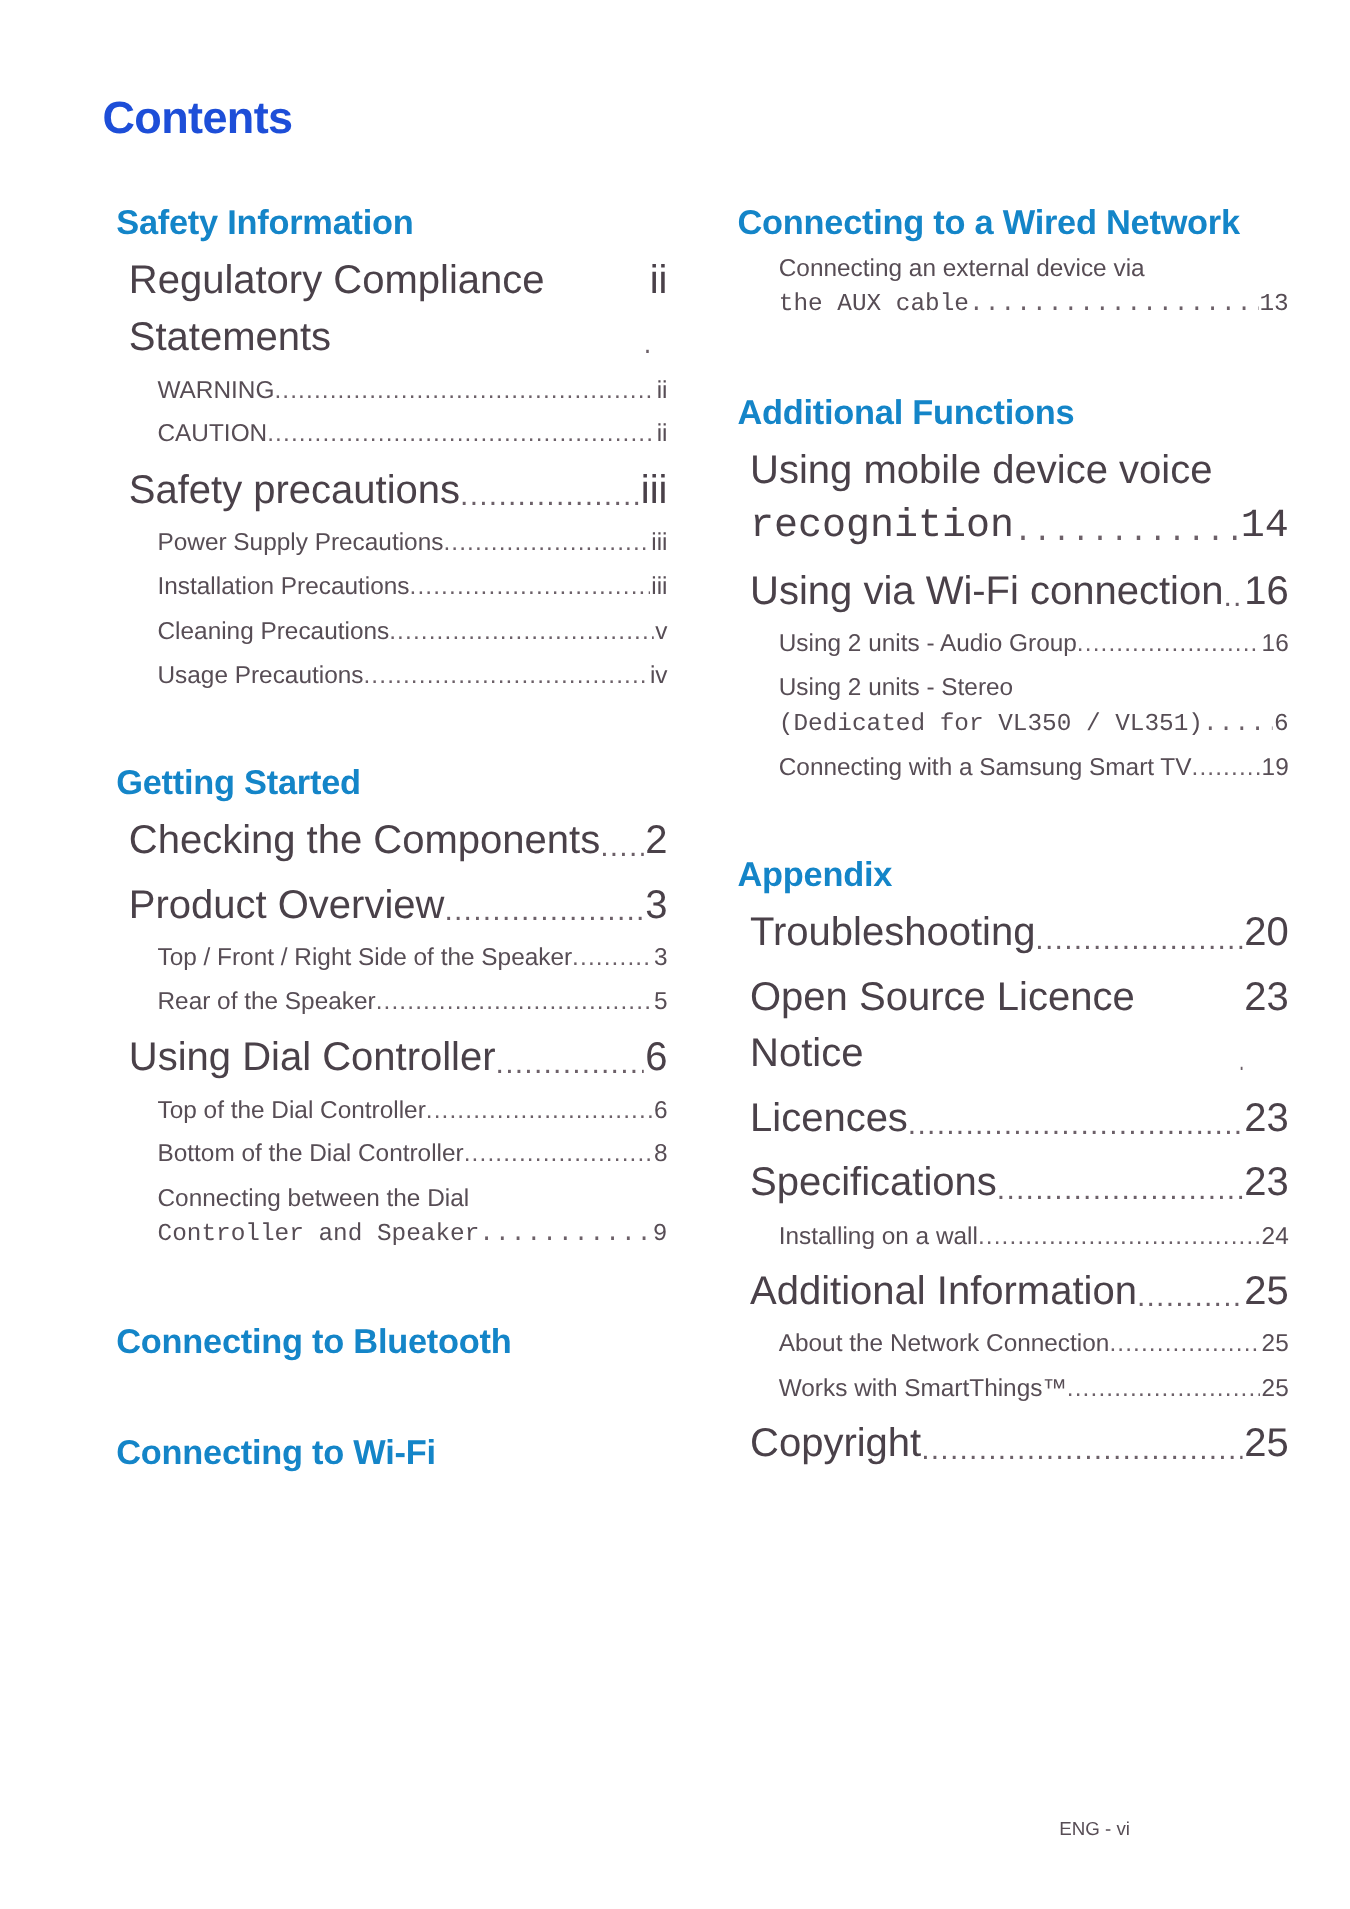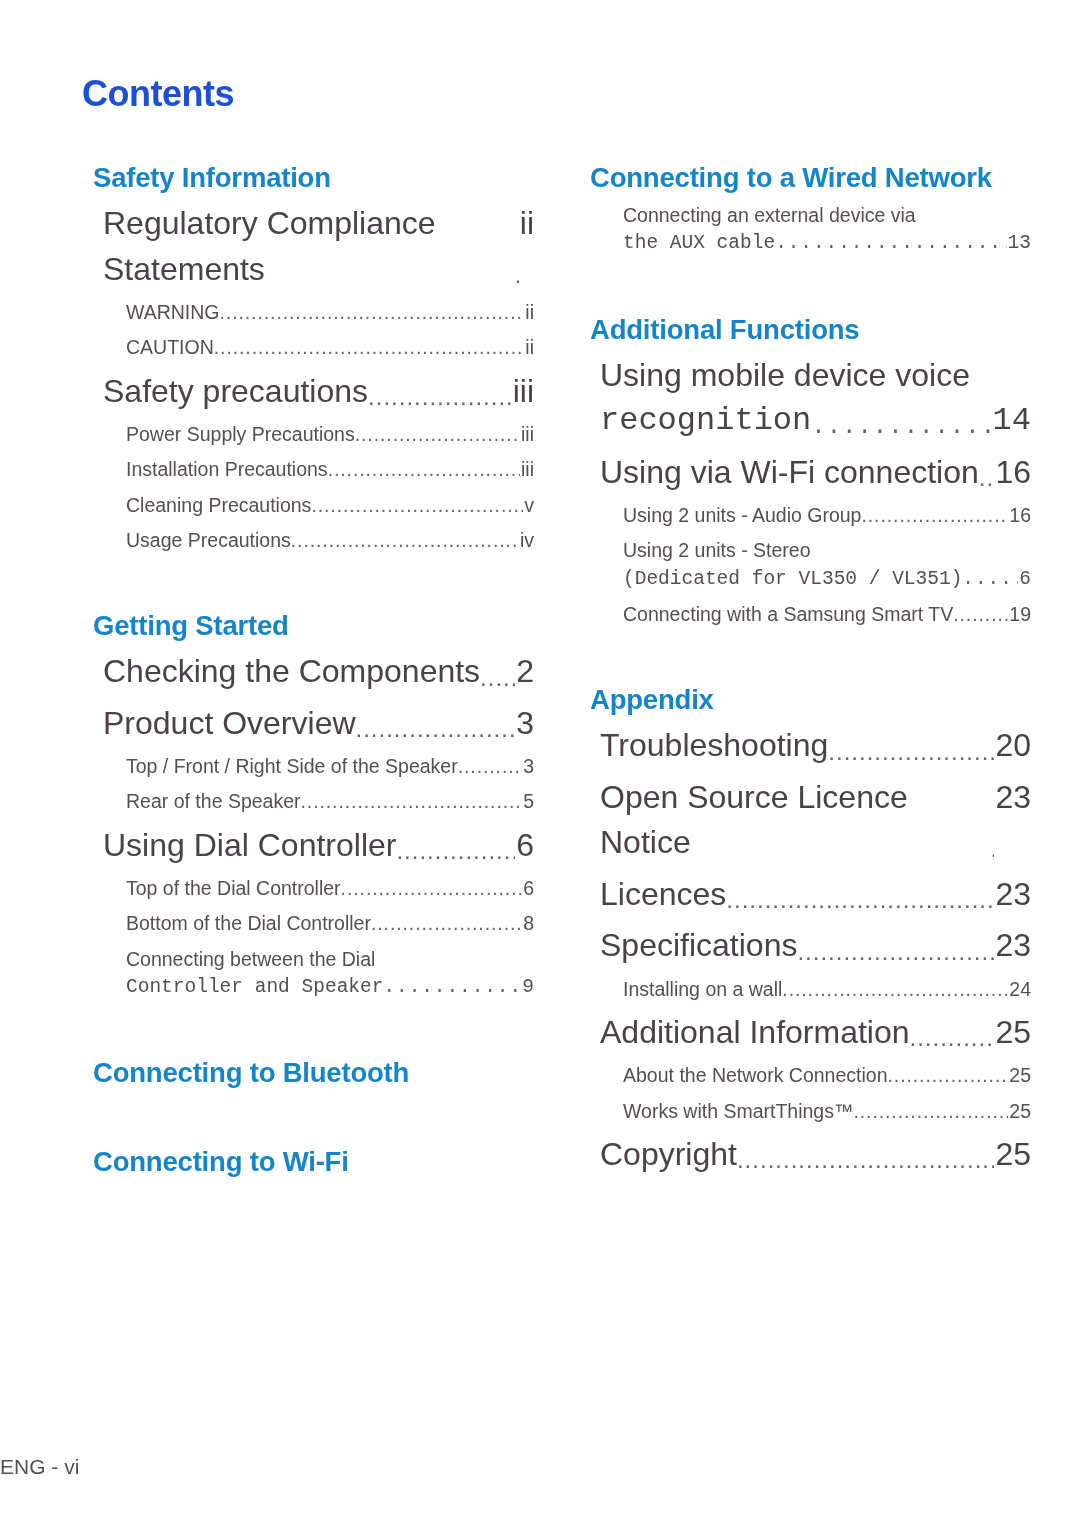--- a/index.html
+++ b/index.html
@@ -132,22 +132,22 @@
   }
   .entry.wrap .line1 {
     display: block;
   }
 
   .footer {
     position: absolute;
     left: 0;
     top: 1455px;
     width: 904px;
-    text-align: left;
-    font-size: 21px;
+    text-align: right;
+    font-size: 15px;
     color: #574d55;
   }
 </style>
 </head>
 <body>
 
 <div class="page">
 
   <div class="page-title">Contents</div>
 

